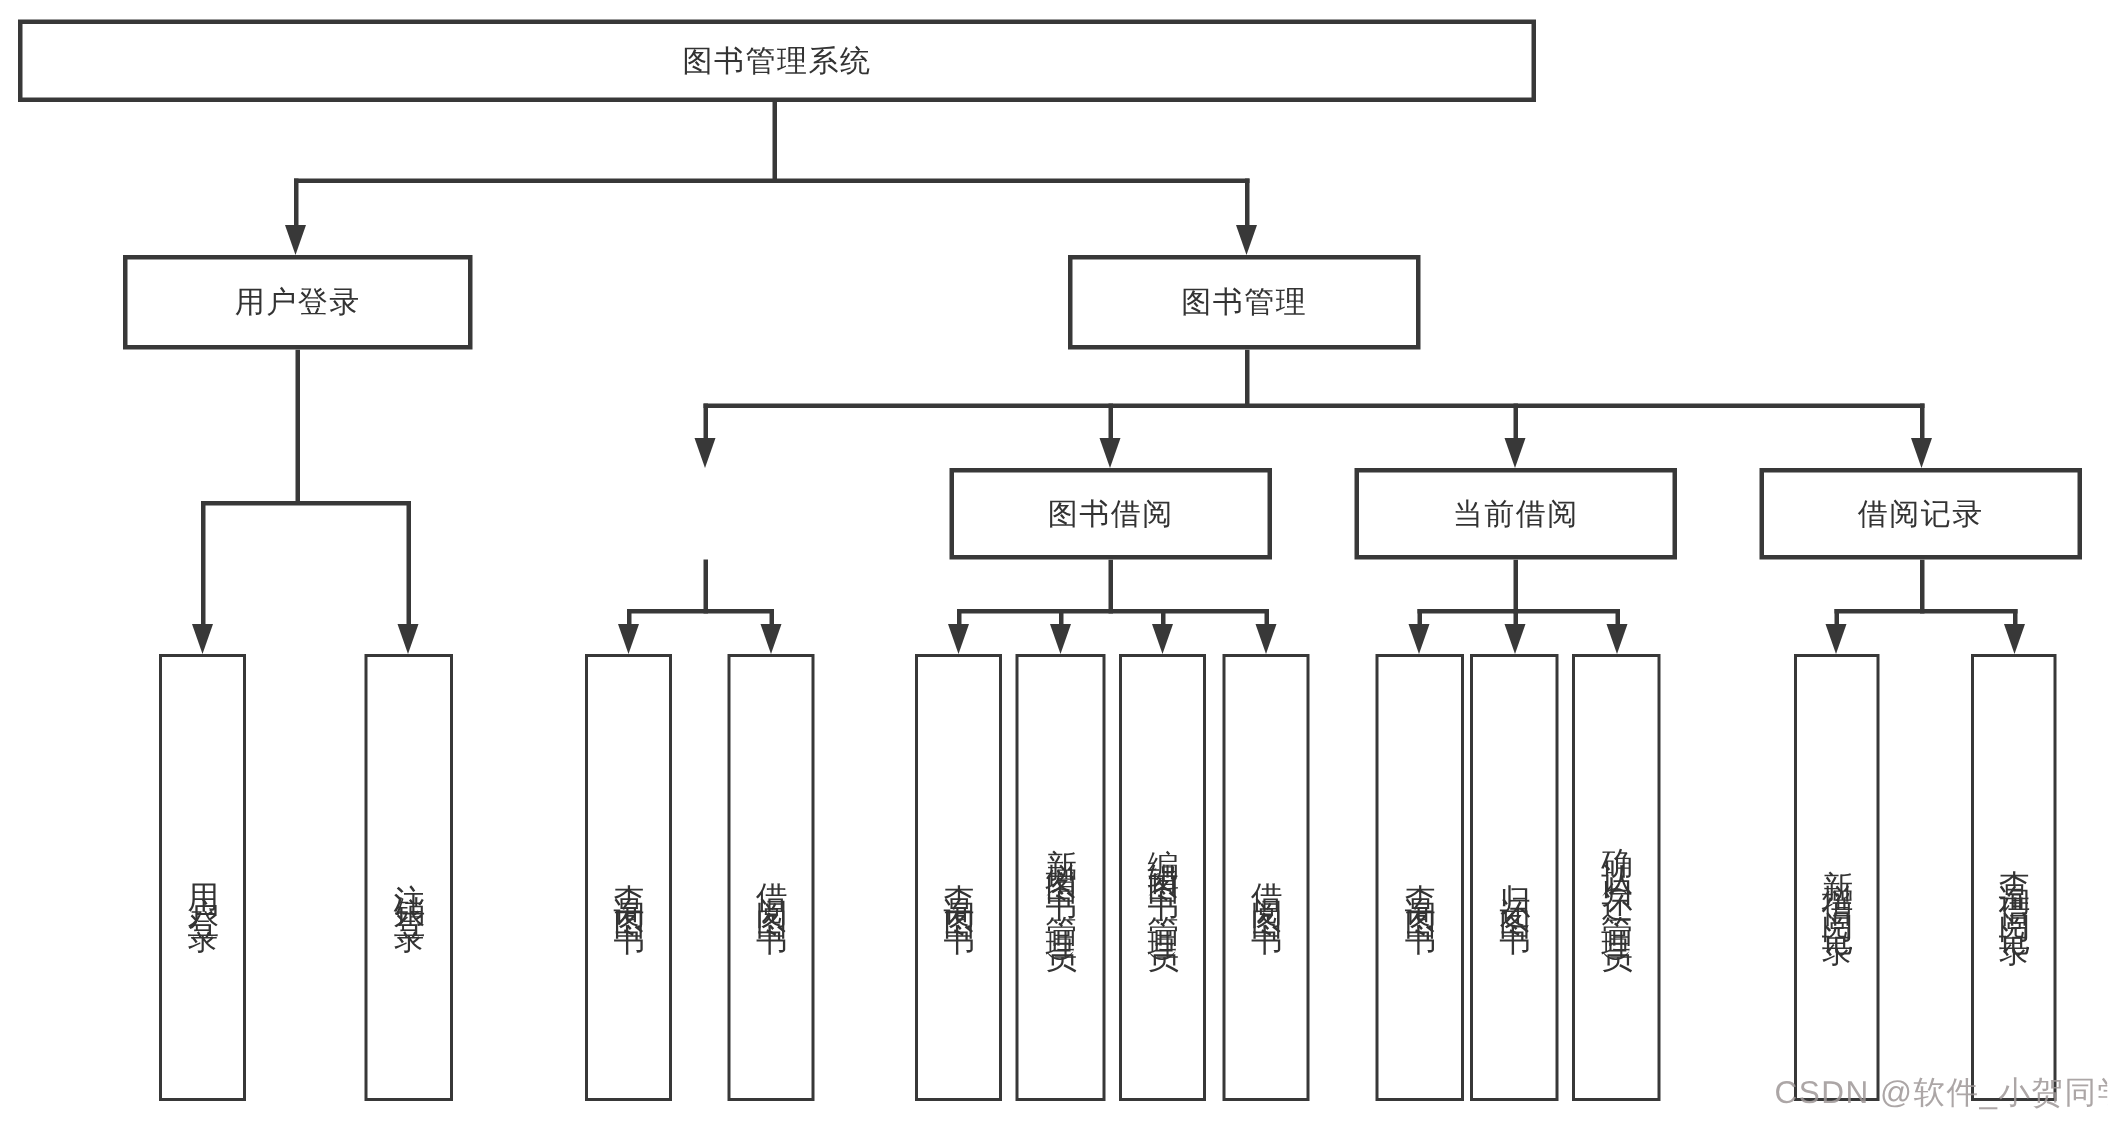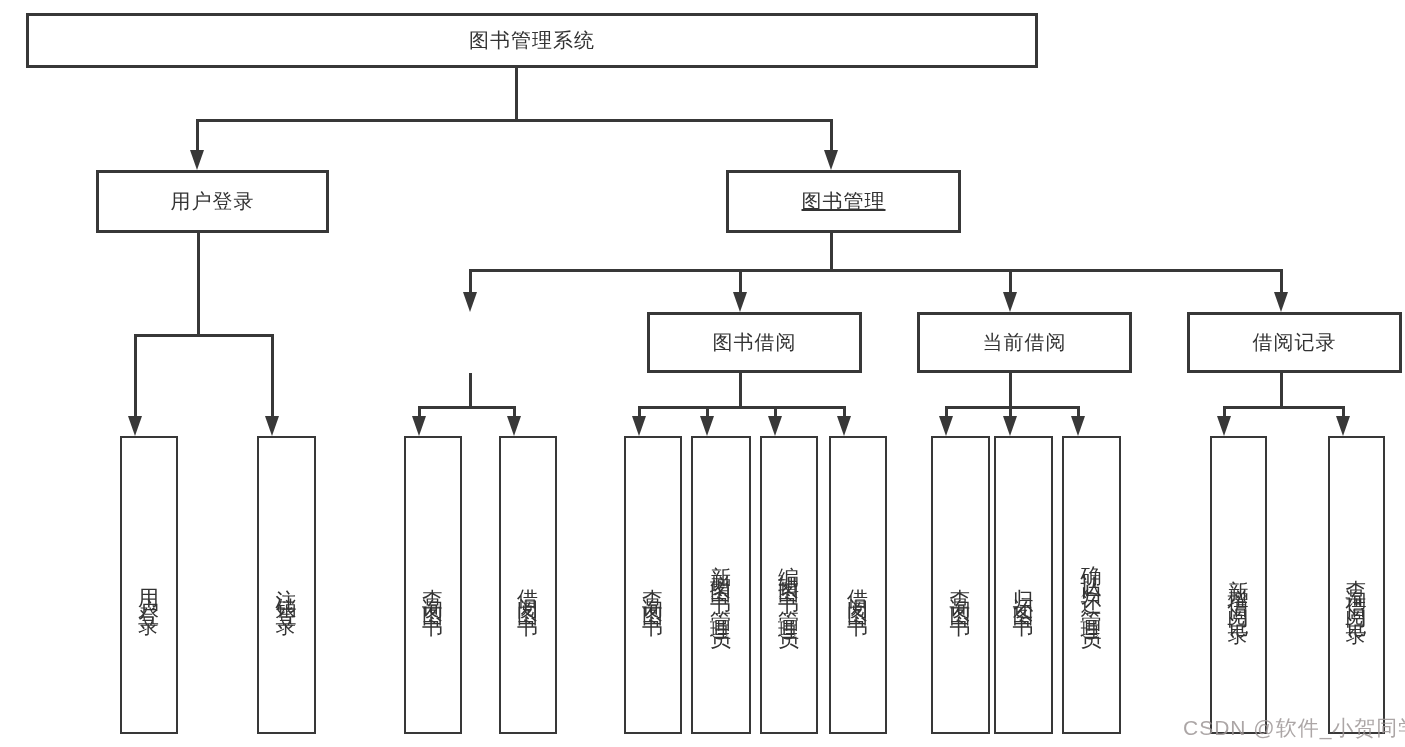--- a/index.html
+++ b/index.html
@@ -18,21 +18,20 @@
   .box {
     position: absolute;
     box-sizing: border-box;
     background: #ffffff;
     border: 3px solid #383838;
     color: #333333;
     display: flex;
     align-items: center;
     justify-content: center;
     z-index: 2;
-    margin-left: 14px;
   }
   .hlabel {
     font-size: 20px;
     letter-spacing: 1px;
     white-space: nowrap;
   }
   .leaf {
     border-width: 2px;
   }
   .vtext {
@@ -141,21 +140,21 @@
   <div class="arr" style="left:1336px; top:416px;"></div>
 
   <div class="box" style="left:12px; top:13px; width:1012px; height:55px;">
     <span class="hlabel">图书管理系统</span>
   </div>
 
   <div class="box" style="left:82px; top:170px; width:233px; height:63px;">
     <span class="hlabel">用户登录</span>
   </div>
 
-  <div class="box" style="left:712px; top:170px; width:235px; height:63px;text-decoration:underline;">
+  <div class="box" style="left:712px; top:170px; width:235px; height:63px;">
     <span class="hlabel">图书管理</span>
   </div>
 
 
   <div class="box" style="left:903px; top:312px; width:215px; height:61px;">
     <span class="hlabel">当前借阅</span>
   </div>
 
   <div class="box" style="left:633px; top:312px; width:215px; height:61px;">
     <span class="hlabel">图书借阅</span>

